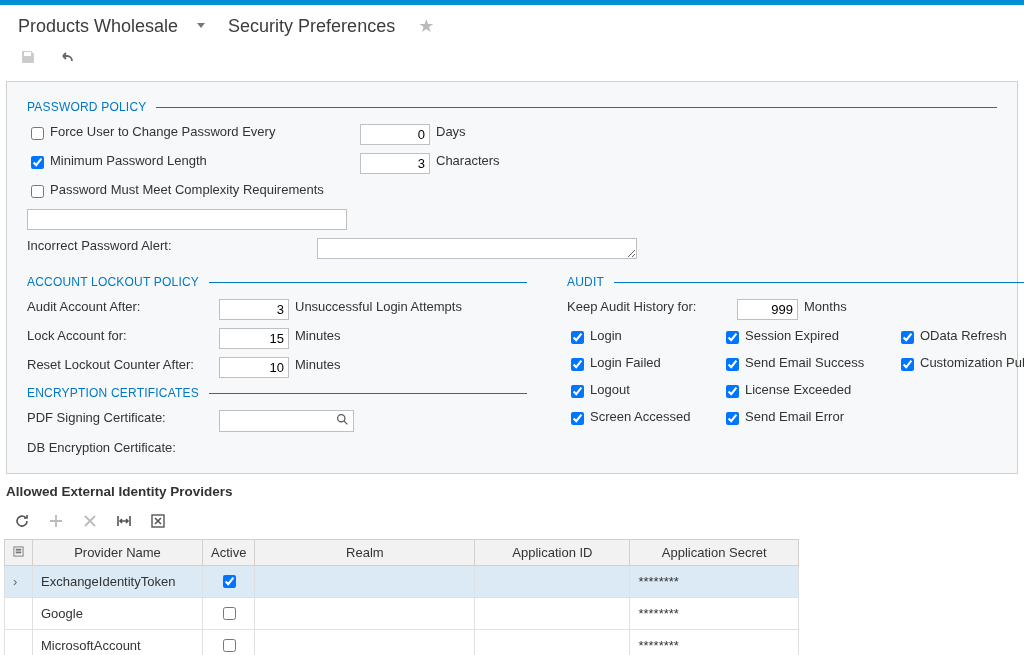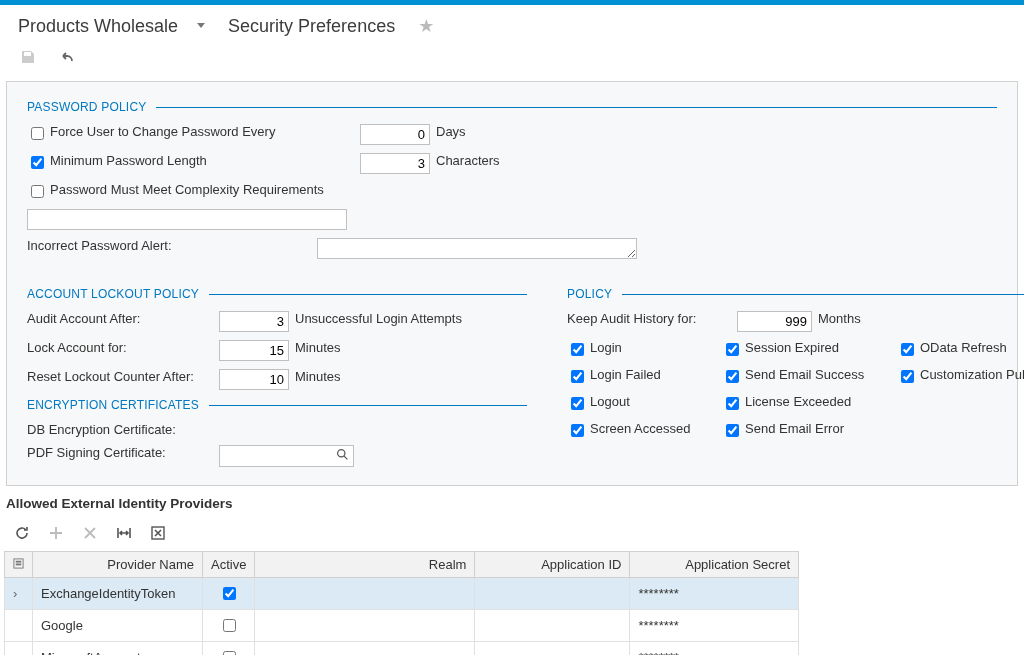--- a/index.html
+++ b/index.html
@@ -81,21 +81,21 @@
   }
   .textarea {
     width: 320px; height: 21px;
     border: 1px solid #c0c0c0;
     background: #fff;
     resize: both;
   }
   .columns {
     display: flex;
     gap: 40px;
-    margin-top: 28px;
+    margin-top: 16px;
   }
   .col-left { flex: 0 0 500px; }
   .col-right { flex: 1; }
   .lookup {
     display: flex; align-items: center;
     width: 135px; height: 22px;
     border: 1px solid #c0c0c0;
     background: #fff;
     padding: 0 4px;
   }
@@ -115,21 +115,21 @@
   .grid-icon.disabled { color: #bbb; cursor: default; }
   table.grid {
     border-collapse: collapse;
     width: 795px;
     margin-left: 4px;
   }
   table.grid th {
     background: #f2f2f2;
     border: 1px solid #d0d0d0;
     font-weight: normal;
-    text-align: right;
+    text-align: center;
     padding: 5px 8px;
     font-size: 13px;
     color: #333;
   }
   table.grid td {
     border: 1px solid #e0e0e0;
     padding: 6px 8px;
     font-size: 13px;
   }
   tr.selected td { background: #dbeaf4; }
@@ -214,46 +214,46 @@
       </div>
       <div class="row">
         <span class="field-label">Reset Lockout Counter After:</span>
         <input class="num-input" value="10" style="">
         <span class="unit">Minutes</span>
       </div>
 
       <div class="fieldset-title" style="margin-top:4px">
         <span>ENCRYPTION CERTIFICATES</span>
           <span class="line"></span>
-      </div>
-      <div class="row">
-        <span class="field-label">DB Encryption Certificate:</span>
       </div>
       <div class="row">
         <span class="field-label">PDF Signing Certificate:</span>
         <div class="lookup">
           <input type="text" style="">
           <span class="mag">
             <svg viewBox="0 0 16 16" width="13" height="13">
                 <circle cx="6.5" cy="6.5" r="4.5" fill="none" stroke="currentColor" stroke-width="1.5"></circle>
                 <line x1="10" y1="10" x2="14" y2="14" stroke="currentColor" stroke-width="1.5"></line>
               </svg>
           </span>
         </div>
       </div>
+      <div class="row">
+        <span class="field-label">DB Encryption Certificate:</span>
+      </div>
     </div>
 
     <div class="col-right">
       <div class="fieldset-title">
-        <span>POLICY</span>
+        <span>AUDIT</span>
           <span class="line"></span>
       </div>
       <div class="row">
         <span class="field-label" style="width:170px">Keep Audit History for:</span>
-        <input class="num-input" style="width: 75px;" value="999">
+        <input class="num-input" style="width: 61px;" value="999">
         <span class="unit">Months</span>
       </div>
       <div class="audit-cols">
         <div class="audit-col" style="width:155px">
           <div class="row">
               <input type="checkbox" class="chk" checked="" style="">
               <span class="lbl">Login</span>
             </div>
           <div class="row">
               <input type="checkbox" class="chk" checked="" style="">

